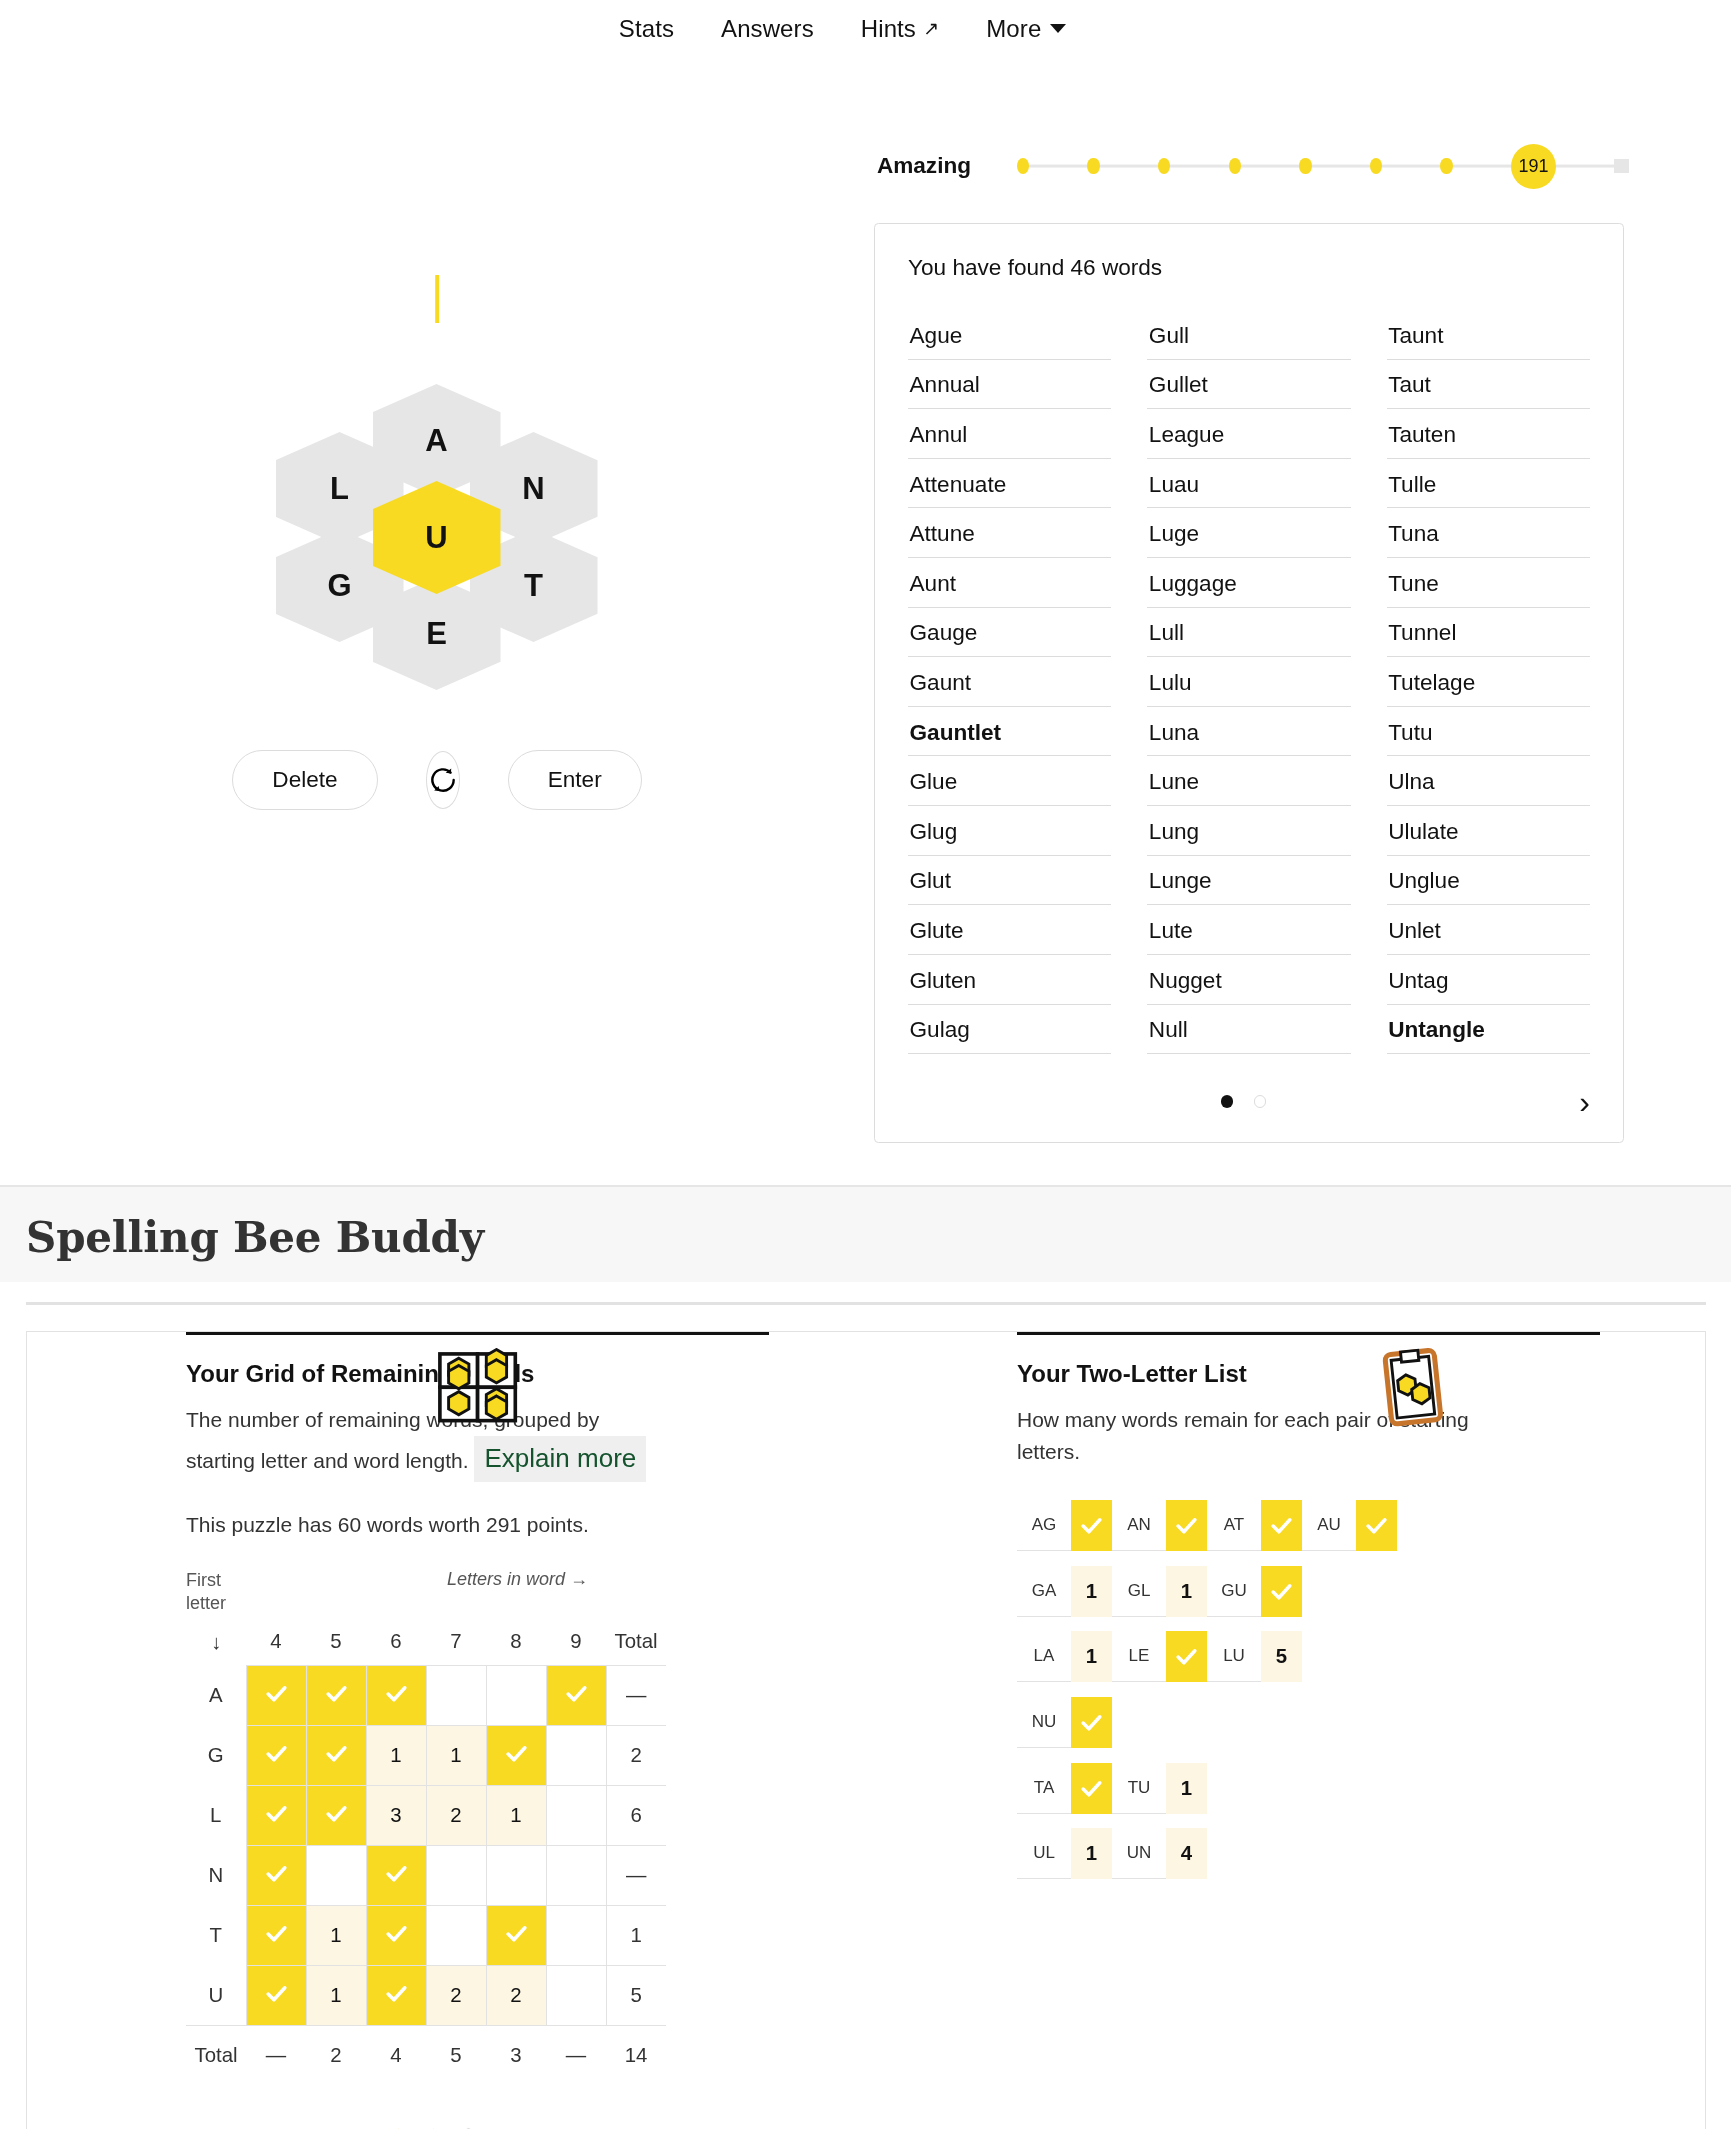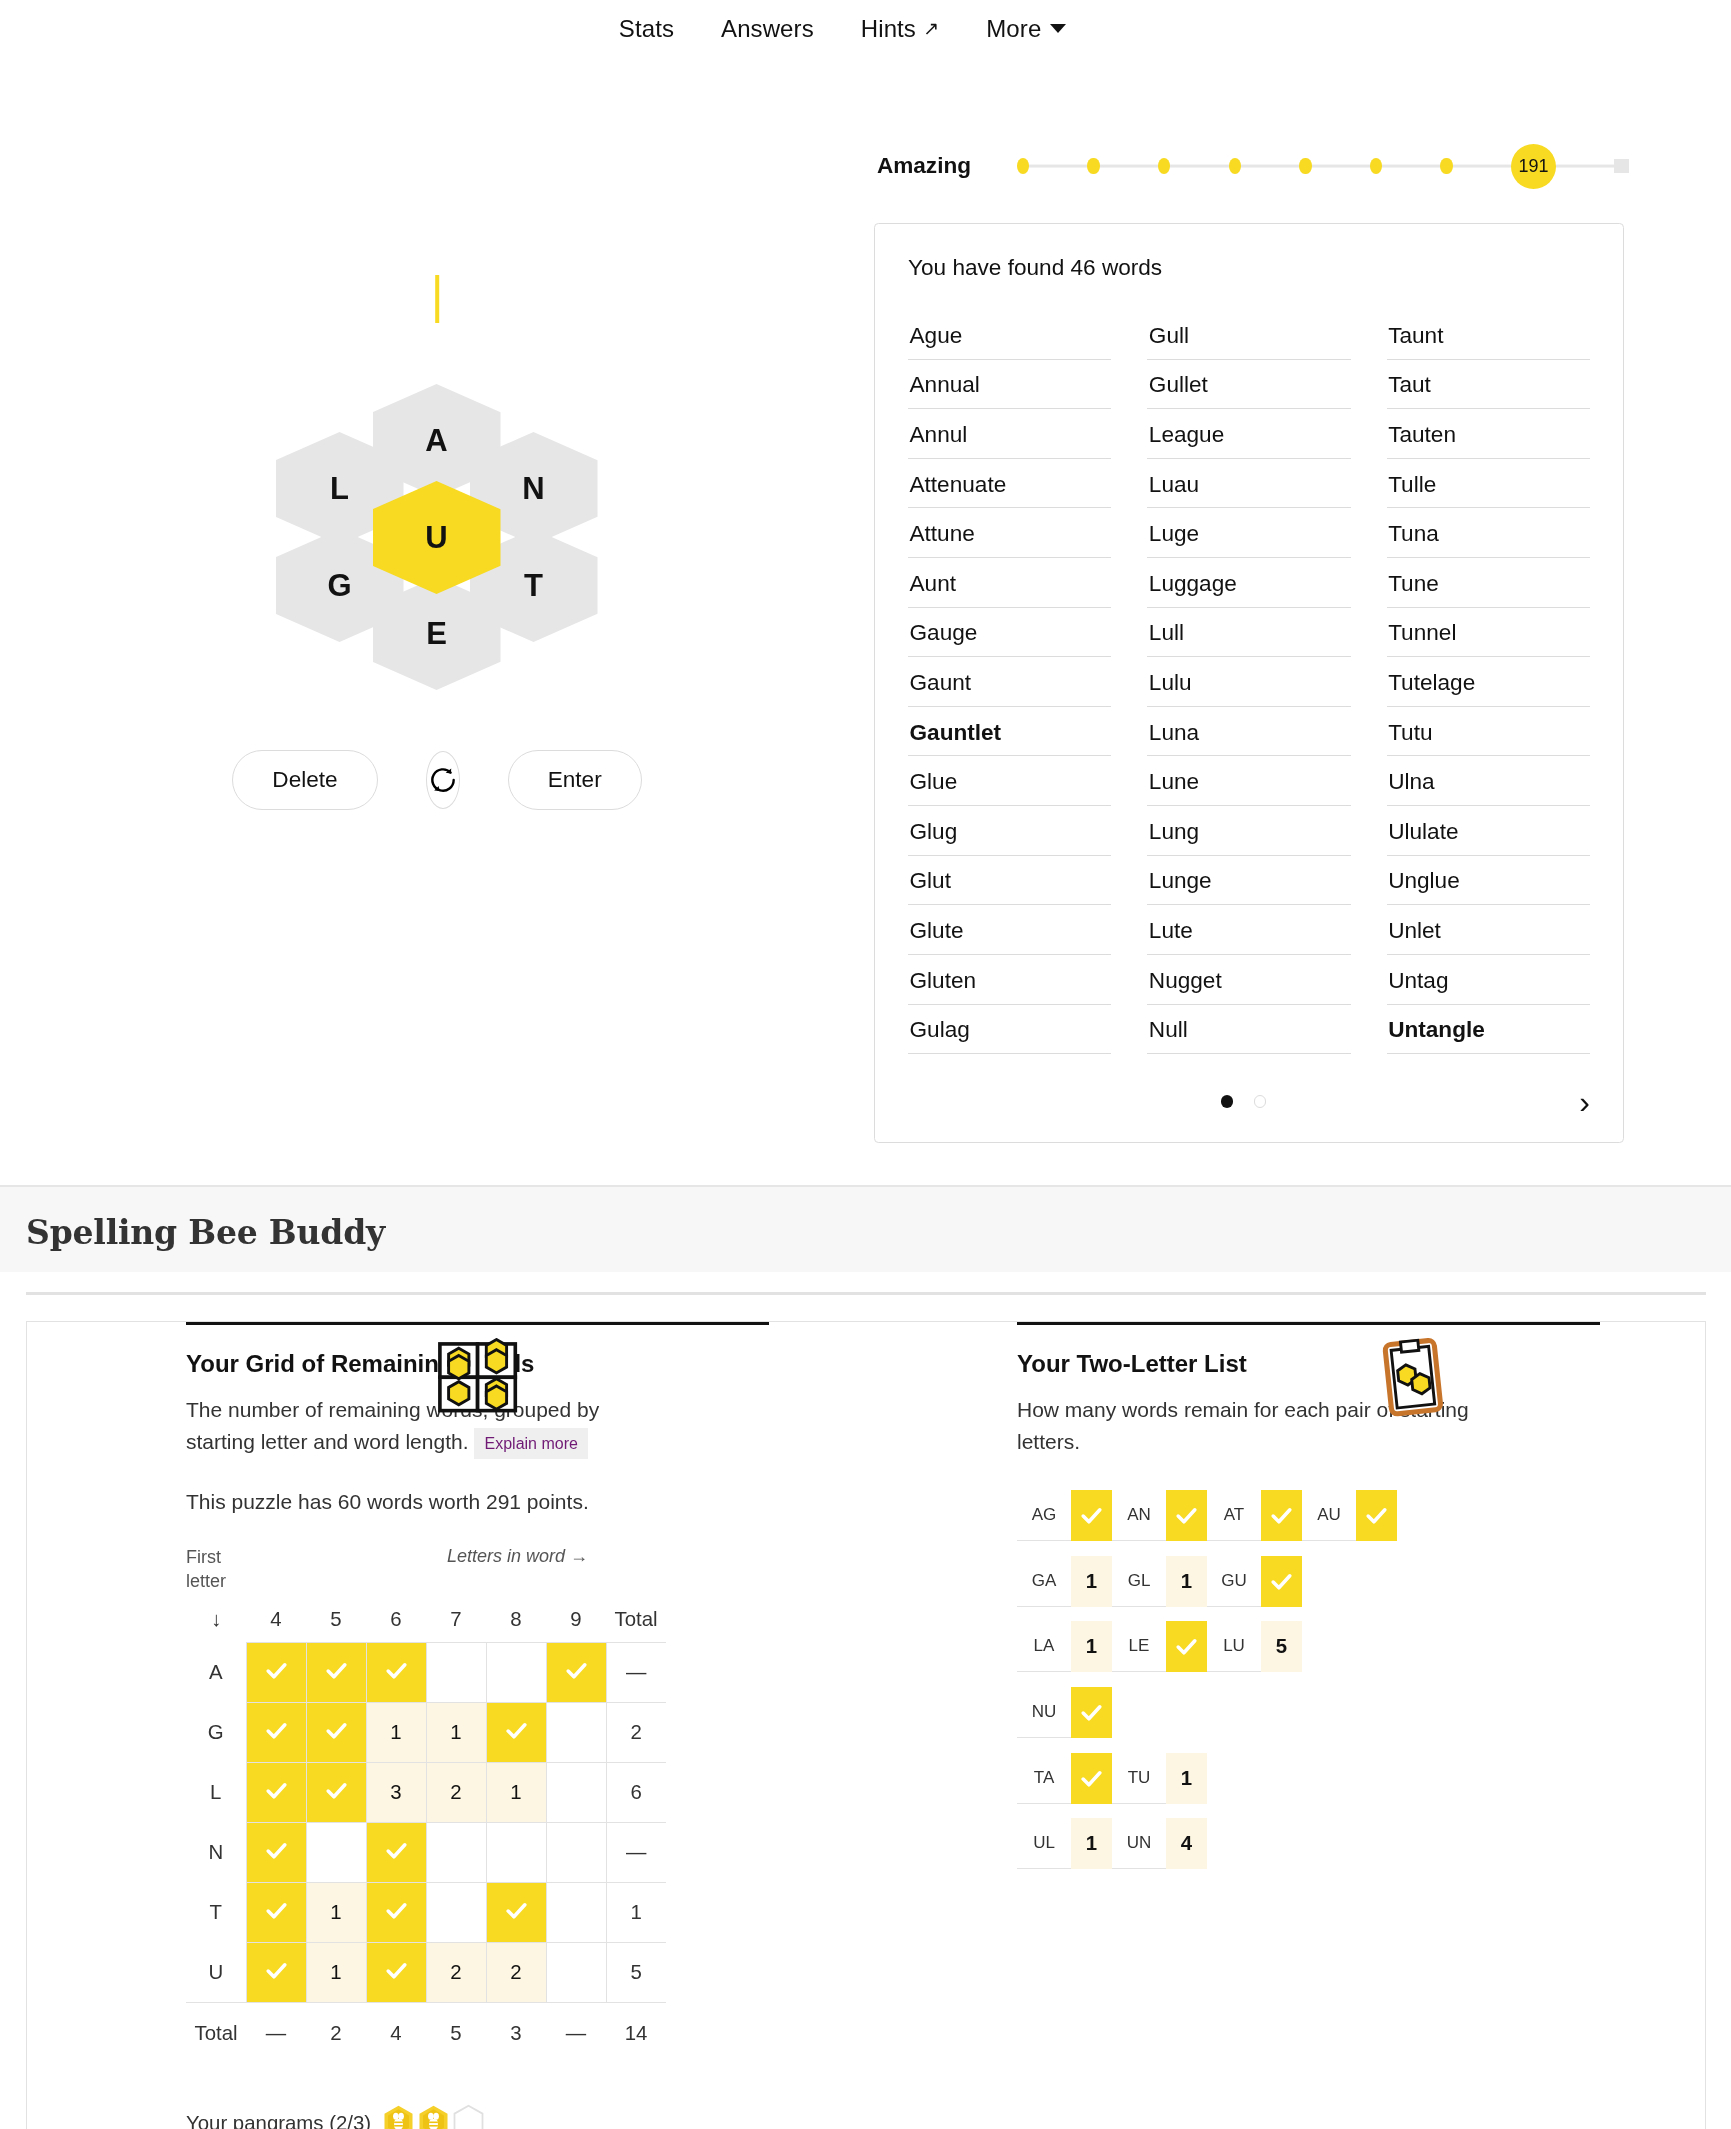--- a/index.html
+++ b/index.html
@@ -229,21 +229,21 @@
     display:flex; align-items:center; justify-content:center;
     cursor: pointer;
   }
 
   
   .buddy-sep { height: 1.5px; background: #e6e6e6; margin-top: 42px; }
   .buddy-band { background: #f7f7f7; padding: 26px 0 20.4px 0; }
   .buddy-title {
     font-family: "DejaVu Serif", serif;
     font-weight: bold;
-    font-size: 33px;
+    font-size: 42px;
     color: #333;
     padding-left: 26px;
     letter-spacing: -0.2px;
   }
   .buddy-rule { height: 2.2px; background: #e2e2e2; margin: 20.4px 26px 0 26px; }
 
   .buddy-card {
     margin: 26px 26px 0 26px;
     border: 0.7px solid #e2e2e2;
     background: #fff;
@@ -263,22 +263,22 @@
   }
   .sec-desc {
     font-size: 21px;
     color: #333;
     line-height: 1.5;
     max-width: 466px;
   }
   .explain-pill {
     background: #efefef;
     padding: 3.6px 10.2px;
-    font-size: 16px;
-    color: #701a75;
+    font-size: 26px;
+    color: #14532d;
     white-space: nowrap;
     cursor: pointer;
     display: inline-block;
   }
   .puzzle-stats {
     font-size: 21px;
     color: #333;
     margin-top: 31px;
   }
   .sec-icon { position: absolute; right: 313px; top: 13px; }

